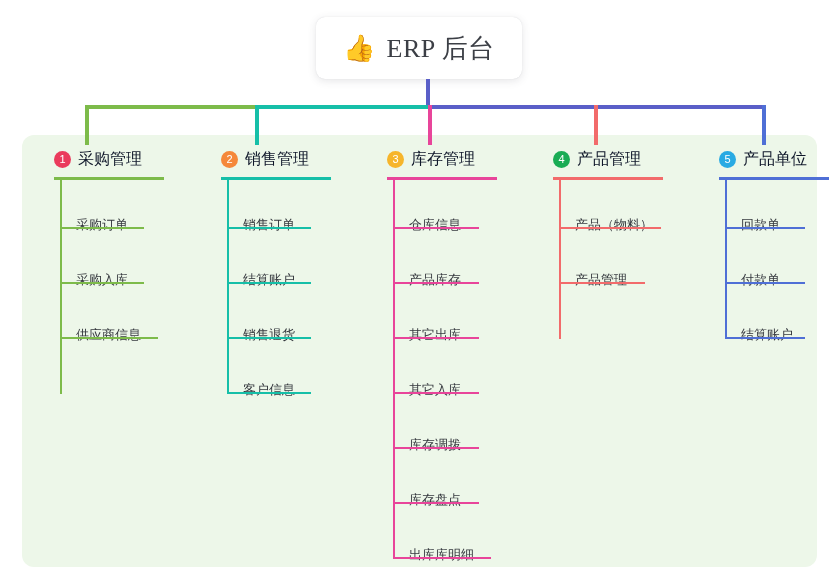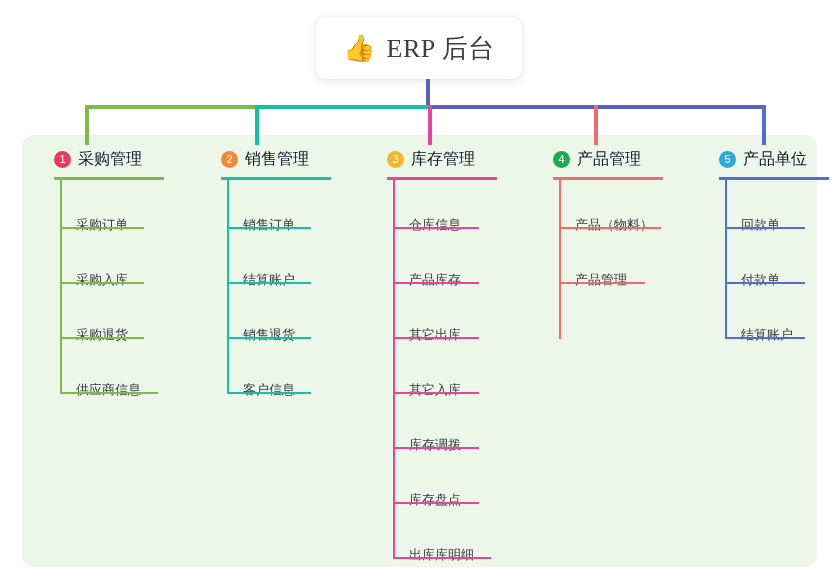--- a/index.html
+++ b/index.html
@@ -183,24 +183,20 @@
           <div class="spine" style="background: rgb(125, 187, 74); height: 214px;"></div>
           <div class="item">
             <span class="item-label">采购订单</span>
             <div class="item-rule" style="background: rgb(125, 187, 74); width: 82px;"></div>
           </div>
           <div class="item">
             <span class="item-label">采购入库</span>
             <div class="item-rule" style="background: rgb(125, 187, 74); width: 82px;"></div>
           </div>
           <div class="item">
-            <span class="item-label">采购退货</span>
-            <div class="item-rule" style="background: rgb(125, 187, 74); width: 82px;"></div>
-          </div>
-          <div class="item">
             <span class="item-label">供应商信息</span>
             <div class="item-rule" style="background: rgb(125, 187, 74); width: 96px;"></div>
           </div>
         </div>
       </div>
       <div class="col" style="left: 205px;">
         <div class="col-head">
           <span class="badge" style="background: rgb(245, 136, 58);">2</span>
           <span class="col-title">销售管理</span>
         </div>

